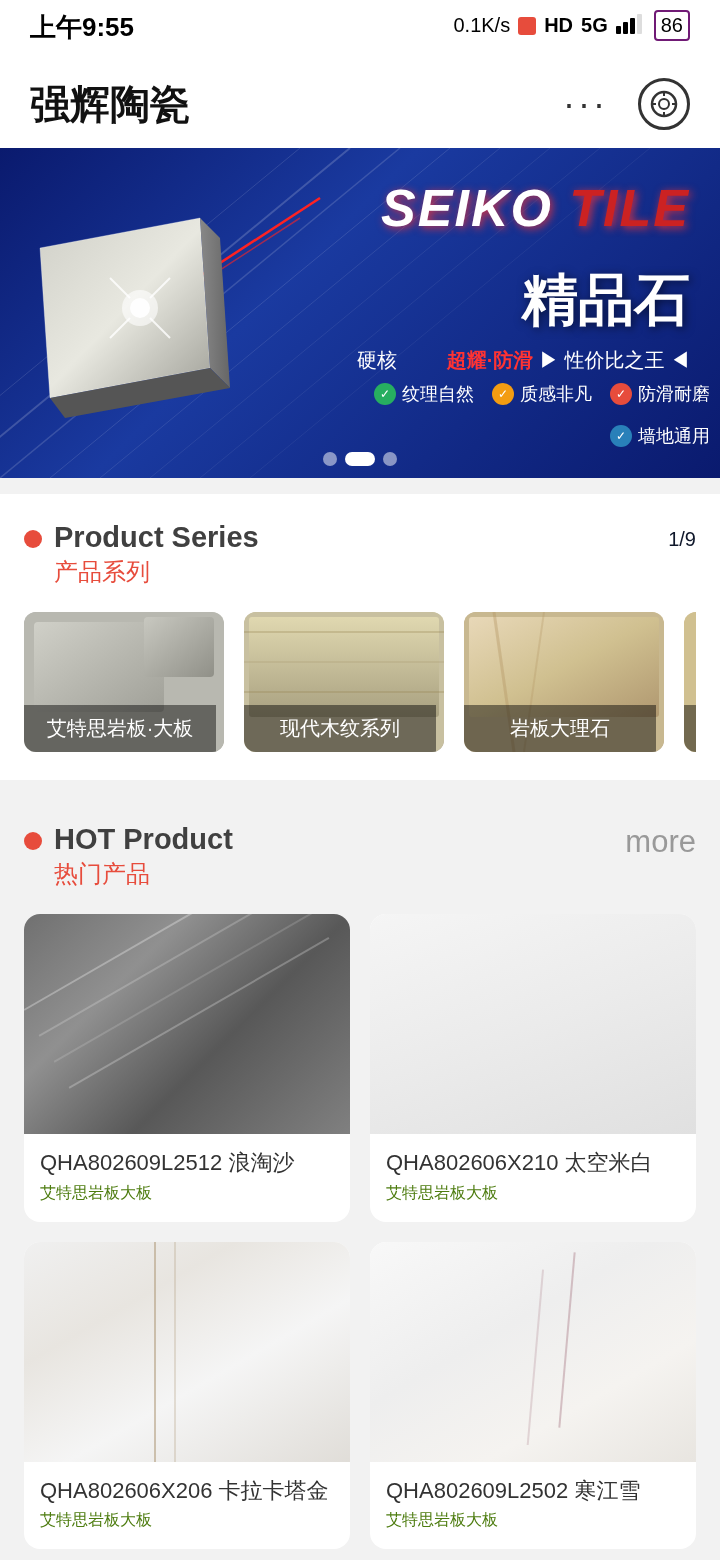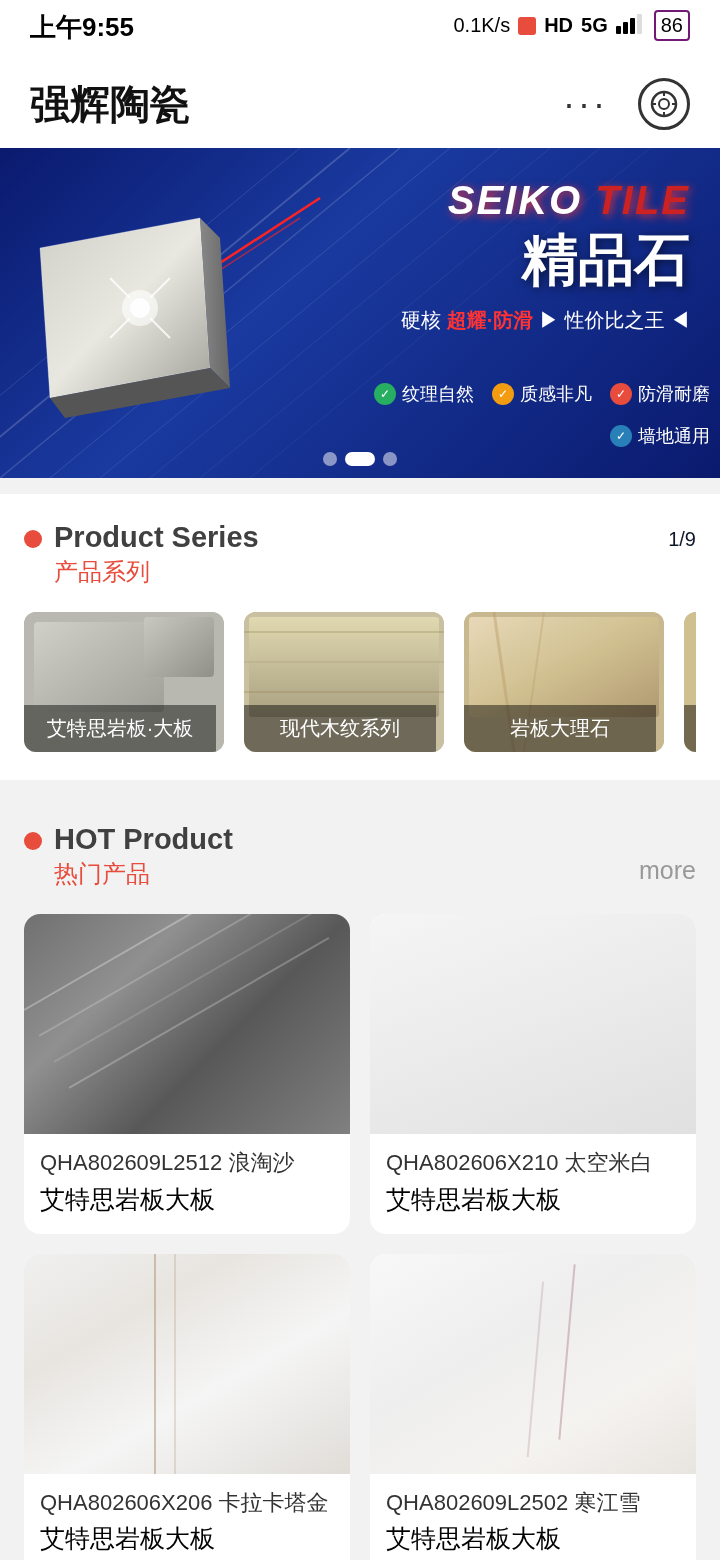--- a/index.html
+++ b/index.html
@@ -104,35 +104,36 @@
       width: 100%;
       height: 100%;
     }
     .banner-right {
       position: absolute;
       right: 30px;
       top: 30px;
       text-align: right;
     }
     .seiko-title {
-      font-size: 40px;
+      font-size: 52px;
       font-weight: 900;
       font-style: italic;
       color: #fff;
       text-shadow: 2px 2px 8px rgba(255,50,50,0.8);
       letter-spacing: 2px;
     }
     .seiko-title .tile-word {
       color: #cc2222;
     }
     .chinese-title {
       font-size: 56px;
       font-weight: 900;
       color: #fff;
       text-shadow: 2px 2px 10px rgba(0,0,0,0.6);
+      margin-top: 25px;
     }
     .feature-tag {
       display: flex;
       align-items: center;
       gap: 6px;
       color: #fff;
       font-size: 18px;
     }
     .feature-dot {
       width: 22px;
@@ -204,23 +205,22 @@
       font-size: 24px;
       color: #e74c3c;
       margin-top: 2px;
     }
     .section-pagination {
       font-size: 20px;
       color: #0f172a;
       margin-top: 6px;
     }
     .section-more {
-      font-size: 25px;
+      font-size: 31px;
       color: #999;
-      margin-top: 32px;
     }
 
     
     .product-series-scroll {
       display: flex;
       gap: 20px;
       overflow-x: auto;
       scrollbar-width: none;
     }
     .product-series-scroll::-webkit-scrollbar { display: none; }
@@ -332,22 +332,22 @@
     .product-info {
       padding: 14px 16px 18px;
     }
     .product-code {
       font-size: 22px;
       color: #333;
       font-weight: 500;
       line-height: 1.4;
     }
     .product-series-name {
-      font-size: 25px;
-      color: #000000;
+      font-size: 16px;
+      color: #4d7c0f;
       margin-top: 4px;
     }
 
     
     .bottom-nav {
       background: #fff;
       display: flex;
       justify-content: space-around;
       align-items: center;
       height: 120px;
@@ -470,21 +470,21 @@
       <line x1="140" y1="150" x2="160" y2="170" stroke="rgba(255,255,255,0.8)" stroke-width="2"></line>
     </svg>
   </div>
 
   <div class="banner-right">
     <div class="seiko-title">
       <span>SEIKO </span><span class="tile-word">TILE</span>
     </div>
     <div class="chinese-title">精品石</div>
     <div style="color:#fff;font-size:20px;margin-top:8px;">
-      硬核 <span style="color:#ff3333;font-weight:700;">超耀·防滑</span> ▶ 性价比之王 ◀
+      硬核 <span style="color:#ff3333;font-weight:700;margin-left:44px;">超耀·防滑</span> ▶ 性价比之王 ◀
     </div>
   </div>
 
   <div style="position:absolute;bottom:30px;right:10px;display:flex;gap:18px;flex-wrap:wrap;max-width:440px;justify-content:flex-end;">
     <div class="feature-tag">
       <span class="feature-dot dot-green">✓</span>
       <span style="font-size:18px;">纹理自然</span>
     </div>
     <div class="feature-tag">
       <span class="feature-dot dot-yellow">✓</span>

